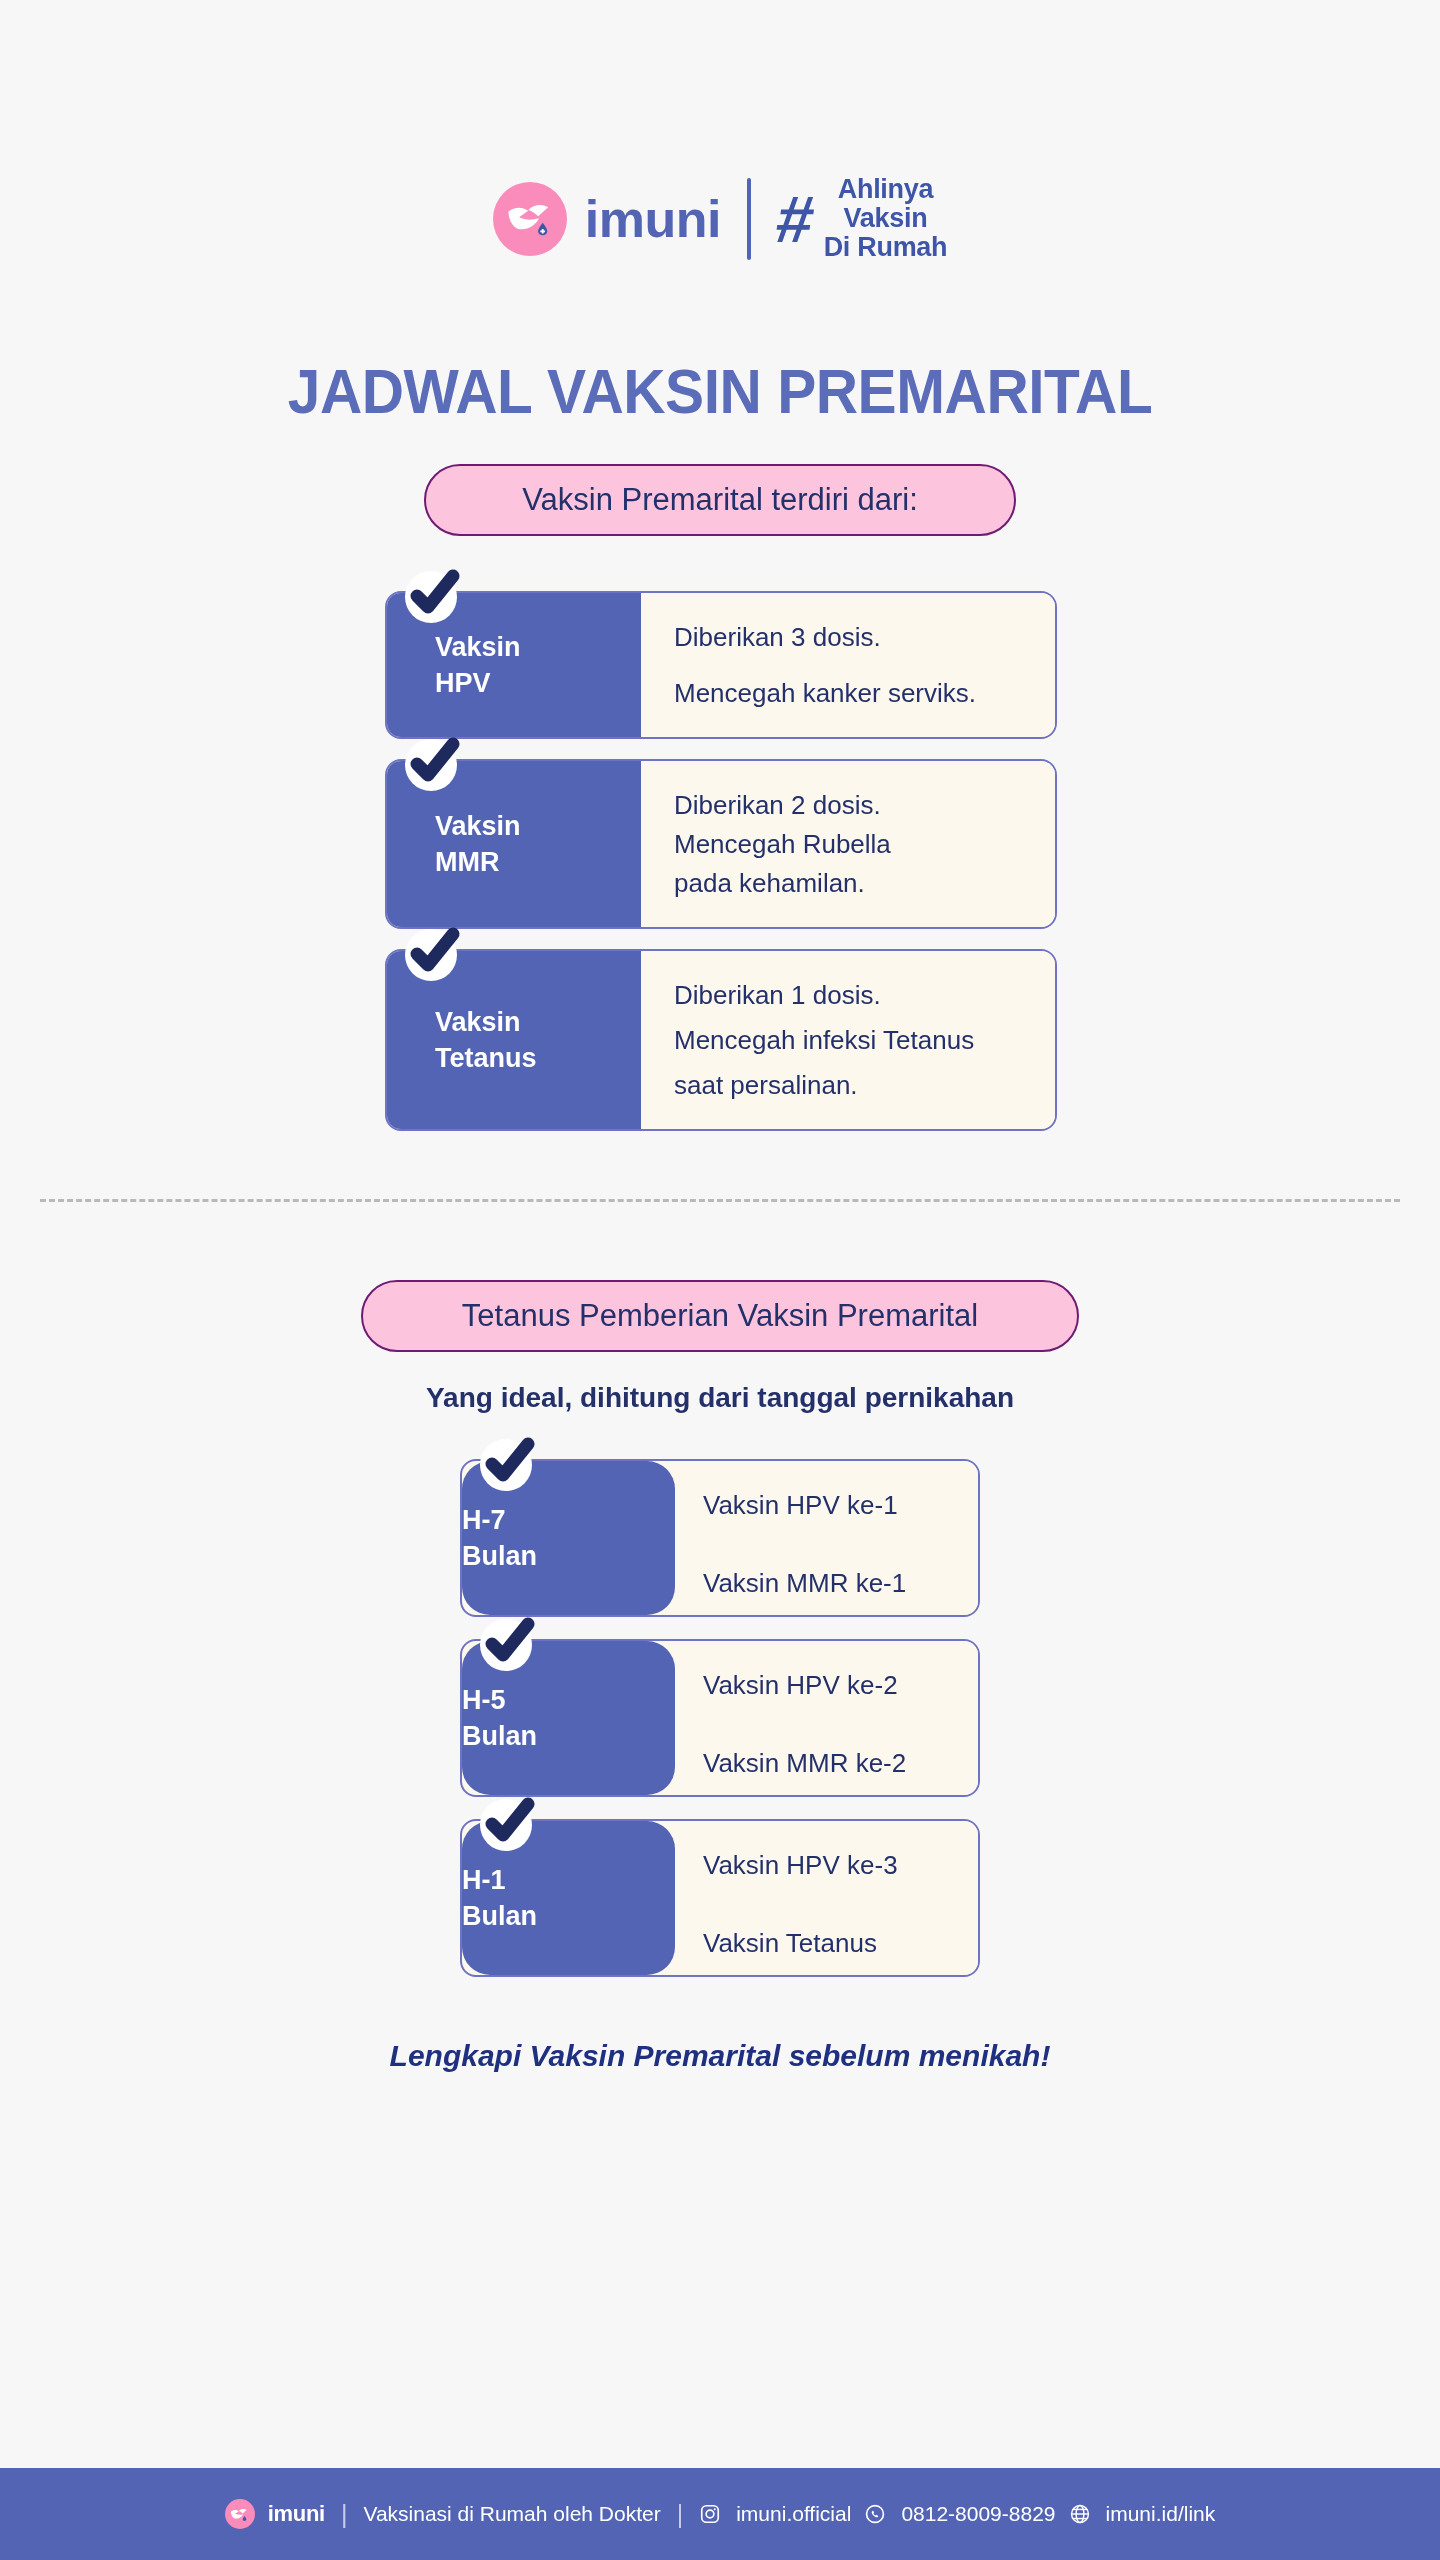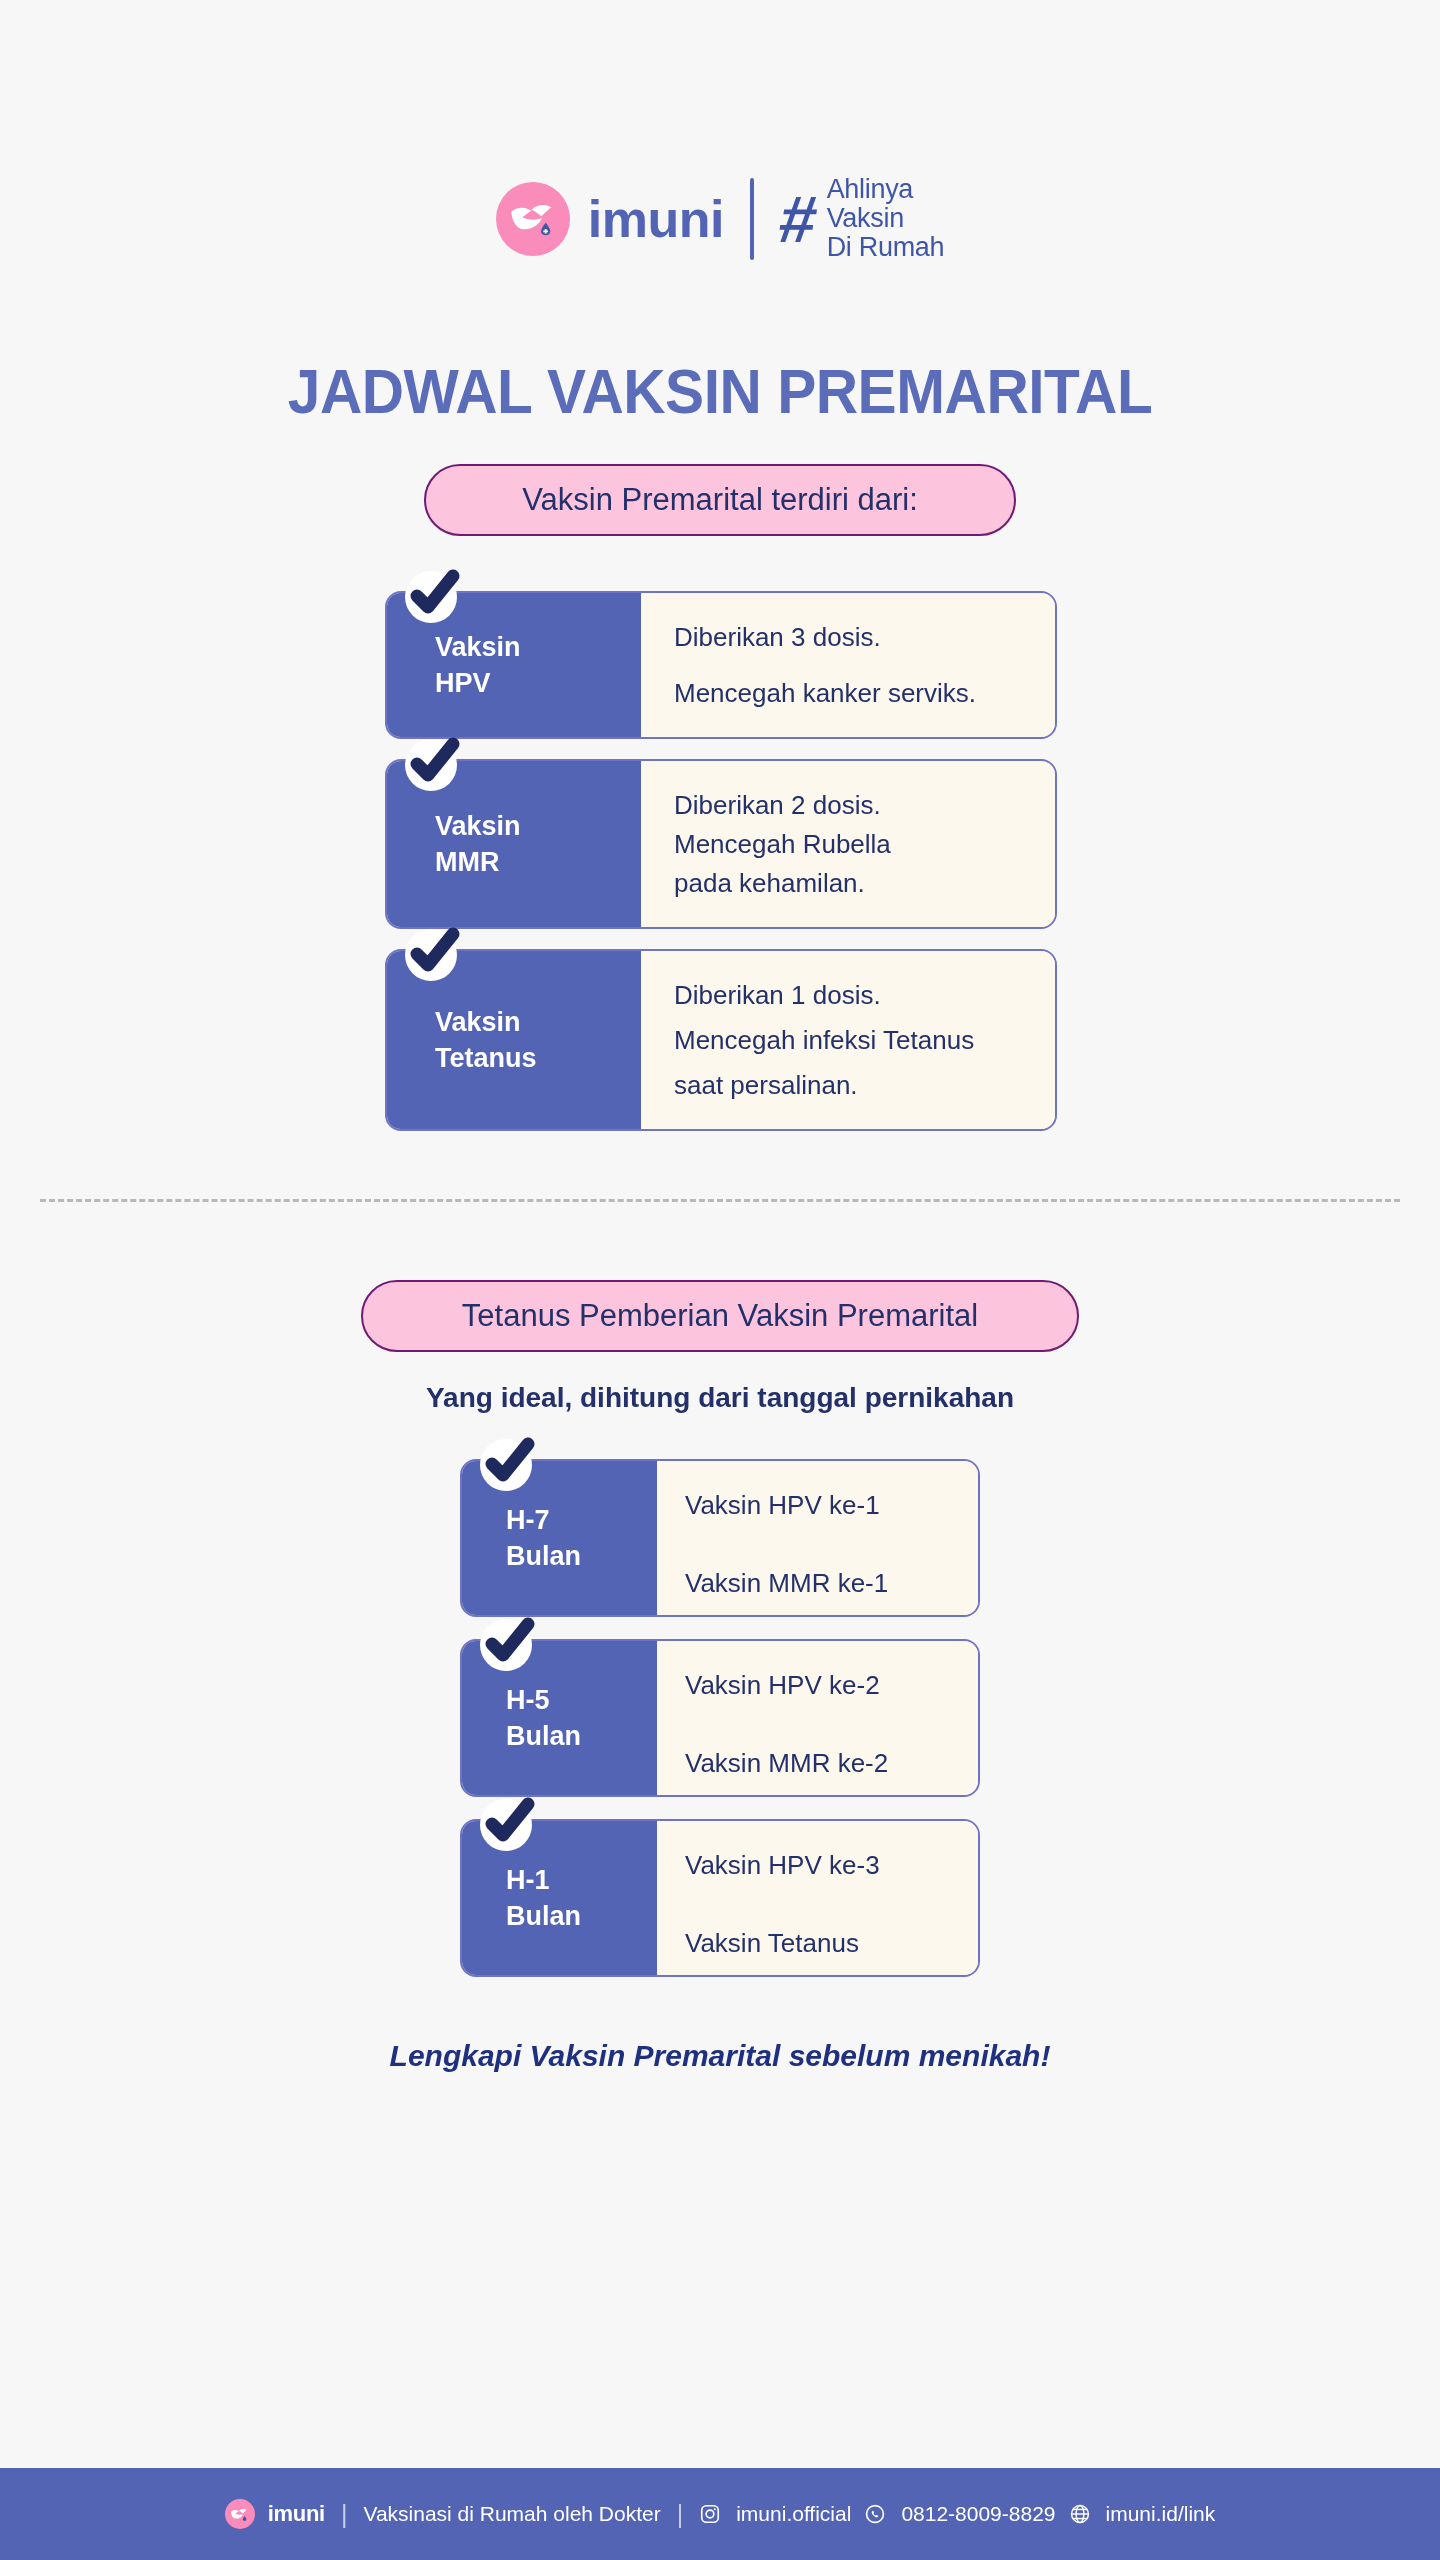--- a/index.html
+++ b/index.html
@@ -40,22 +40,23 @@
   .logo-right { display: flex; align-items: center; gap: 12px; }
   .hash-mark {
     font-size: 66px; font-weight: 800; color: #3f56a8;
     line-height: 1; transform: skewX(-8deg); letter-spacing: -2px;
   }
   .tagline-stack {
     display: flex; flex-direction: column; justify-content: center;
     line-height: 1.08;
   }
   .tagline-stack span {
-    font-size: 27px; font-weight: 400; color: #3f56a8;
+    font-size: 27px; font-weight: 700; color: #3f56a8;
     letter-spacing: -0.3px;
+    text-align: center;
   }
 
   
   .main-title {
     text-align: center;
     margin-top: 93px;
     font-size: 63px;
     font-weight: 800;
     color: #5b6cb8;
     letter-spacing: -0.5px;
@@ -113,21 +114,21 @@
     background: #5364b4;
     border-radius: 14px 0 0 14px;
     display: flex;
     flex-direction: column;
     justify-content: center;
     color: #ffffff;
     font-weight: 700;
     flex: none;
   }
   .list-a .card-left { width: 254px; padding-left: 48px; font-size: 27px; line-height: 1.34; }
-  .list-b .card-left { width: 195px; padding-left: 44px; font-size: 27px; line-height: 1.34; }
+  .list-b .card-left { width: 213px; font-size: 27px; line-height: 1.34; border-radius: 28px; }
 
   .card-right {
     background: #fdf8ee;
     border-radius: 0 14px 14px 0;
     display: flex;
     flex-direction: column;
     justify-content: space-between;
     color: #23306a;
     flex: 1;
   }

